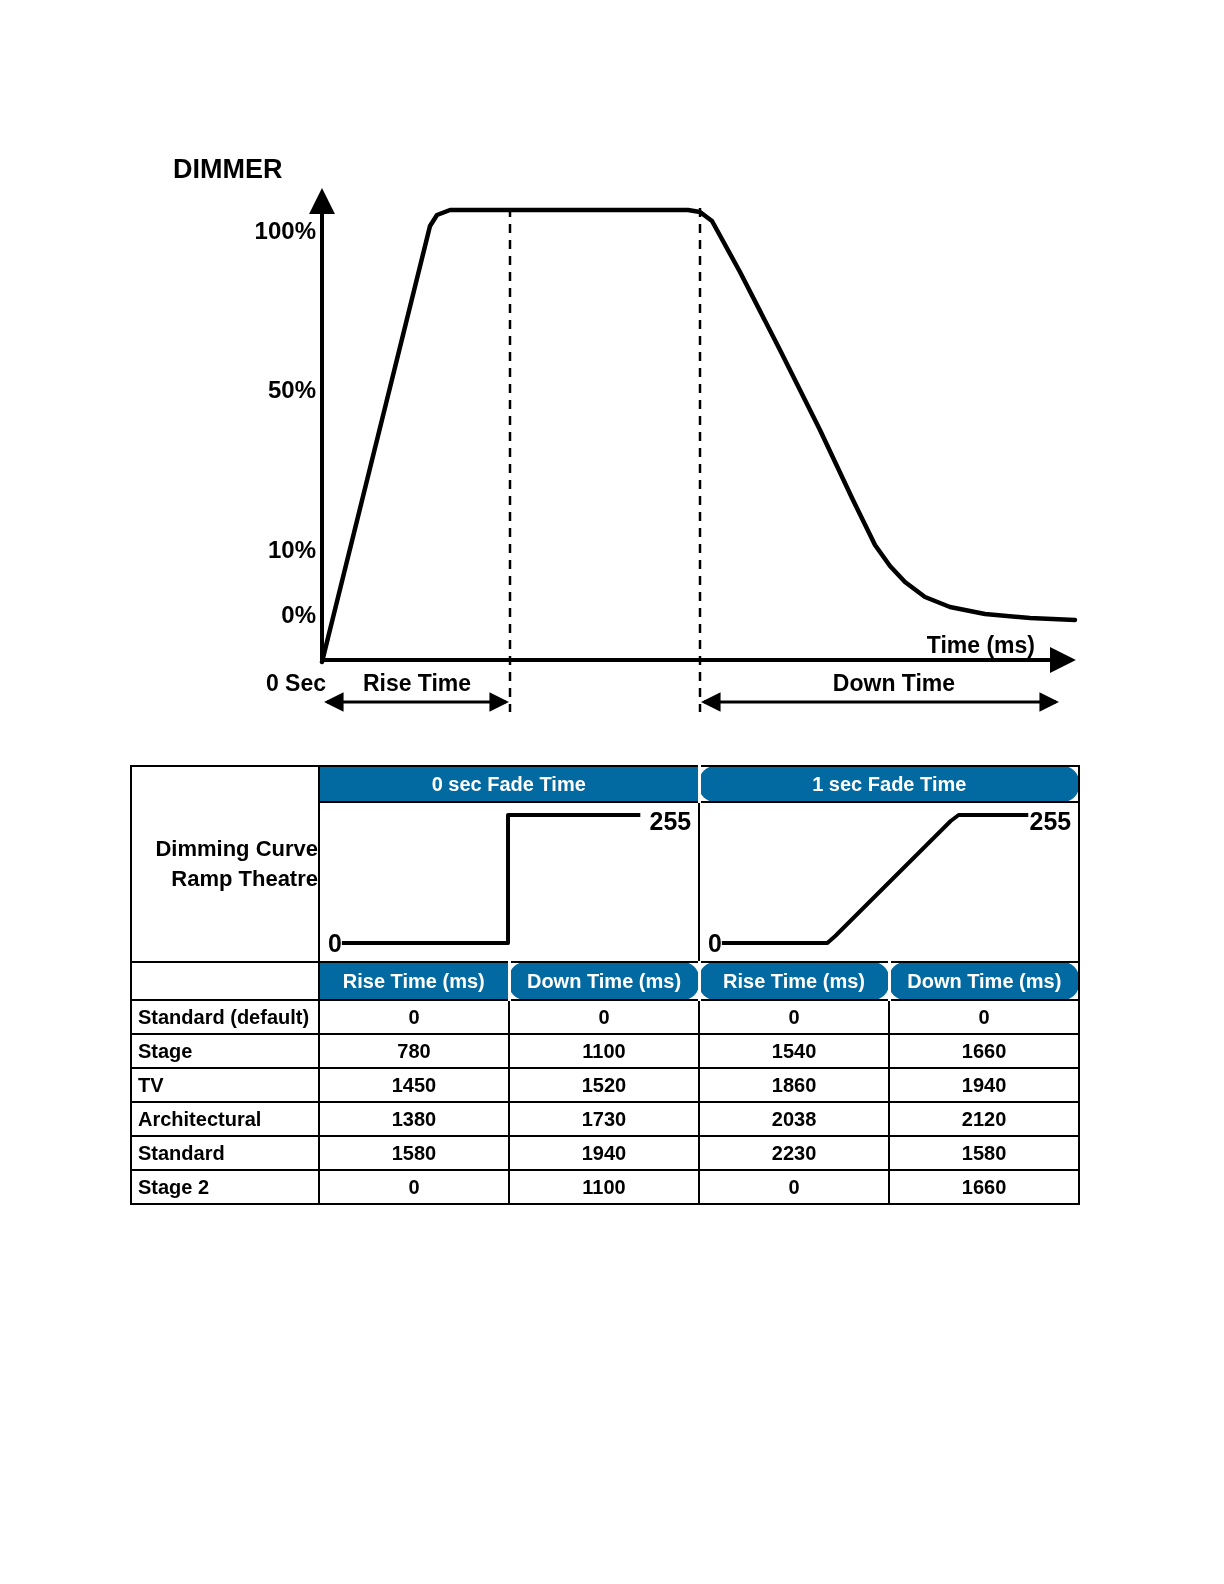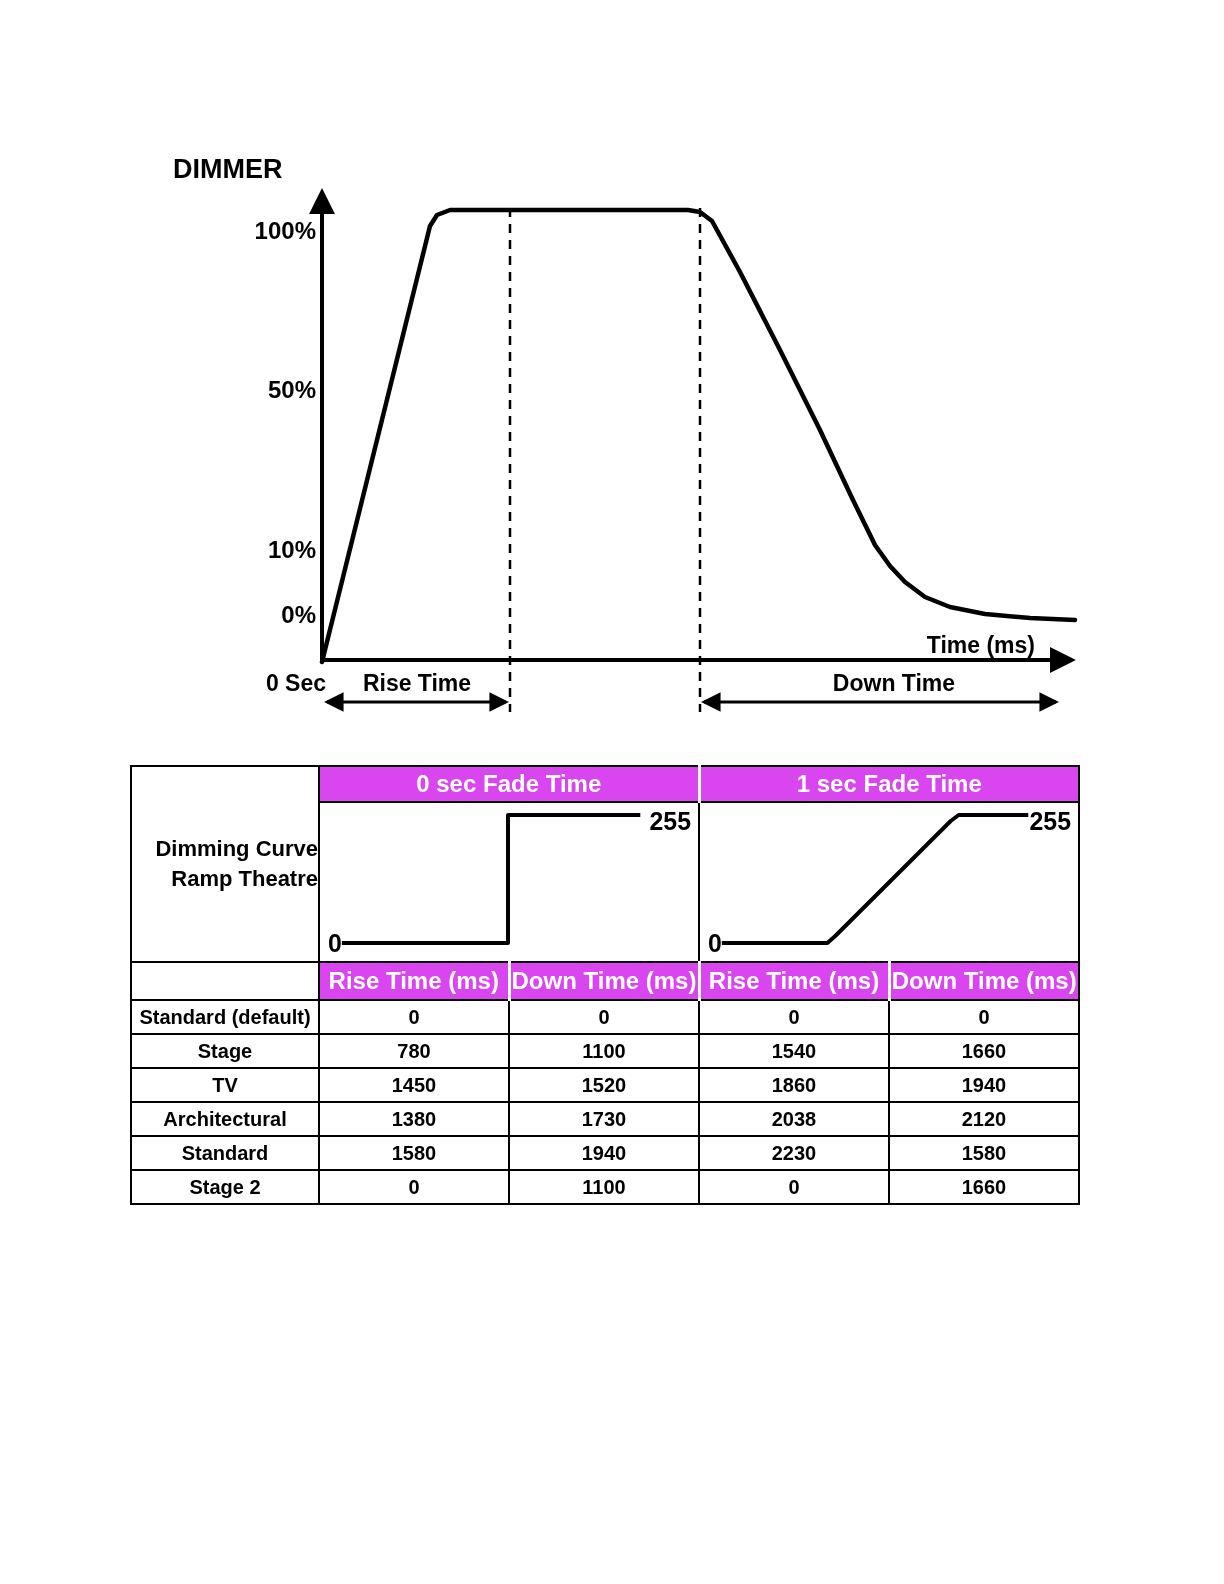--- a/index.html
+++ b/index.html
@@ -12,24 +12,24 @@
   
   #fade-table{
     position:absolute;left:130px;top:765px;width:948px;
     border-collapse:collapse;table-layout:fixed;
   }
   #fade-table td,#fade-table th{
     border:2px solid #000;padding:0;font-weight:bold;font-size:20px;
     text-align:center;vertical-align:middle;background:#fff;
   }
   #fade-table th.black{
-    background:#d946ef;color:#fff;height:34px;font-size:24px;
+    background:#0369a1;color:#fff;height:34px;font-size:20px;
   }
-  #fade-table th.wsep{border-left:3px solid #fff;}
-  #fade-table td.rowlabel{text-align:center;}
+  #fade-table th.wsep{border-left:3px solid #fff;border-radius:16px;}
+  #fade-table td.rowlabel{text-align:left;padding-left:6px;}
   #fade-table td.ramp-label{font-size:22px;line-height:1.35;text-align:right;}
   #fade-table td.minichart{height:158px;position:relative;padding:0;}
   #fade-table td.minichart svg{display:block;width:100%;height:158px;}
   #fade-table tr.datarow td{height:32px;}
   #fade-table tr.hdr2 td{height:36px;}
 </style>
 </head>
 <body>
 
 <svg id="dimmer-chart" width="1224" height="740" viewBox="0 0 1224 740">

